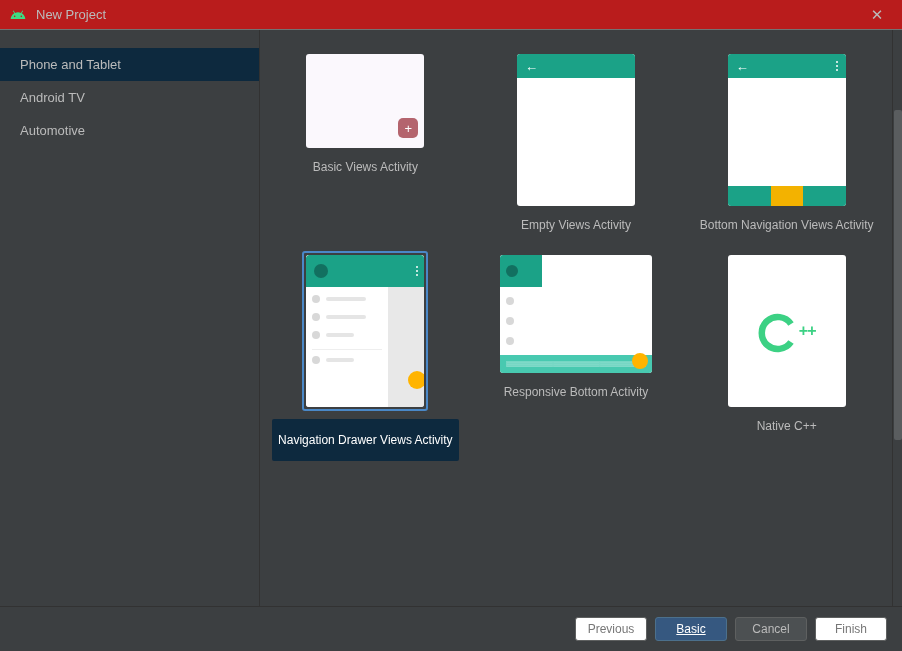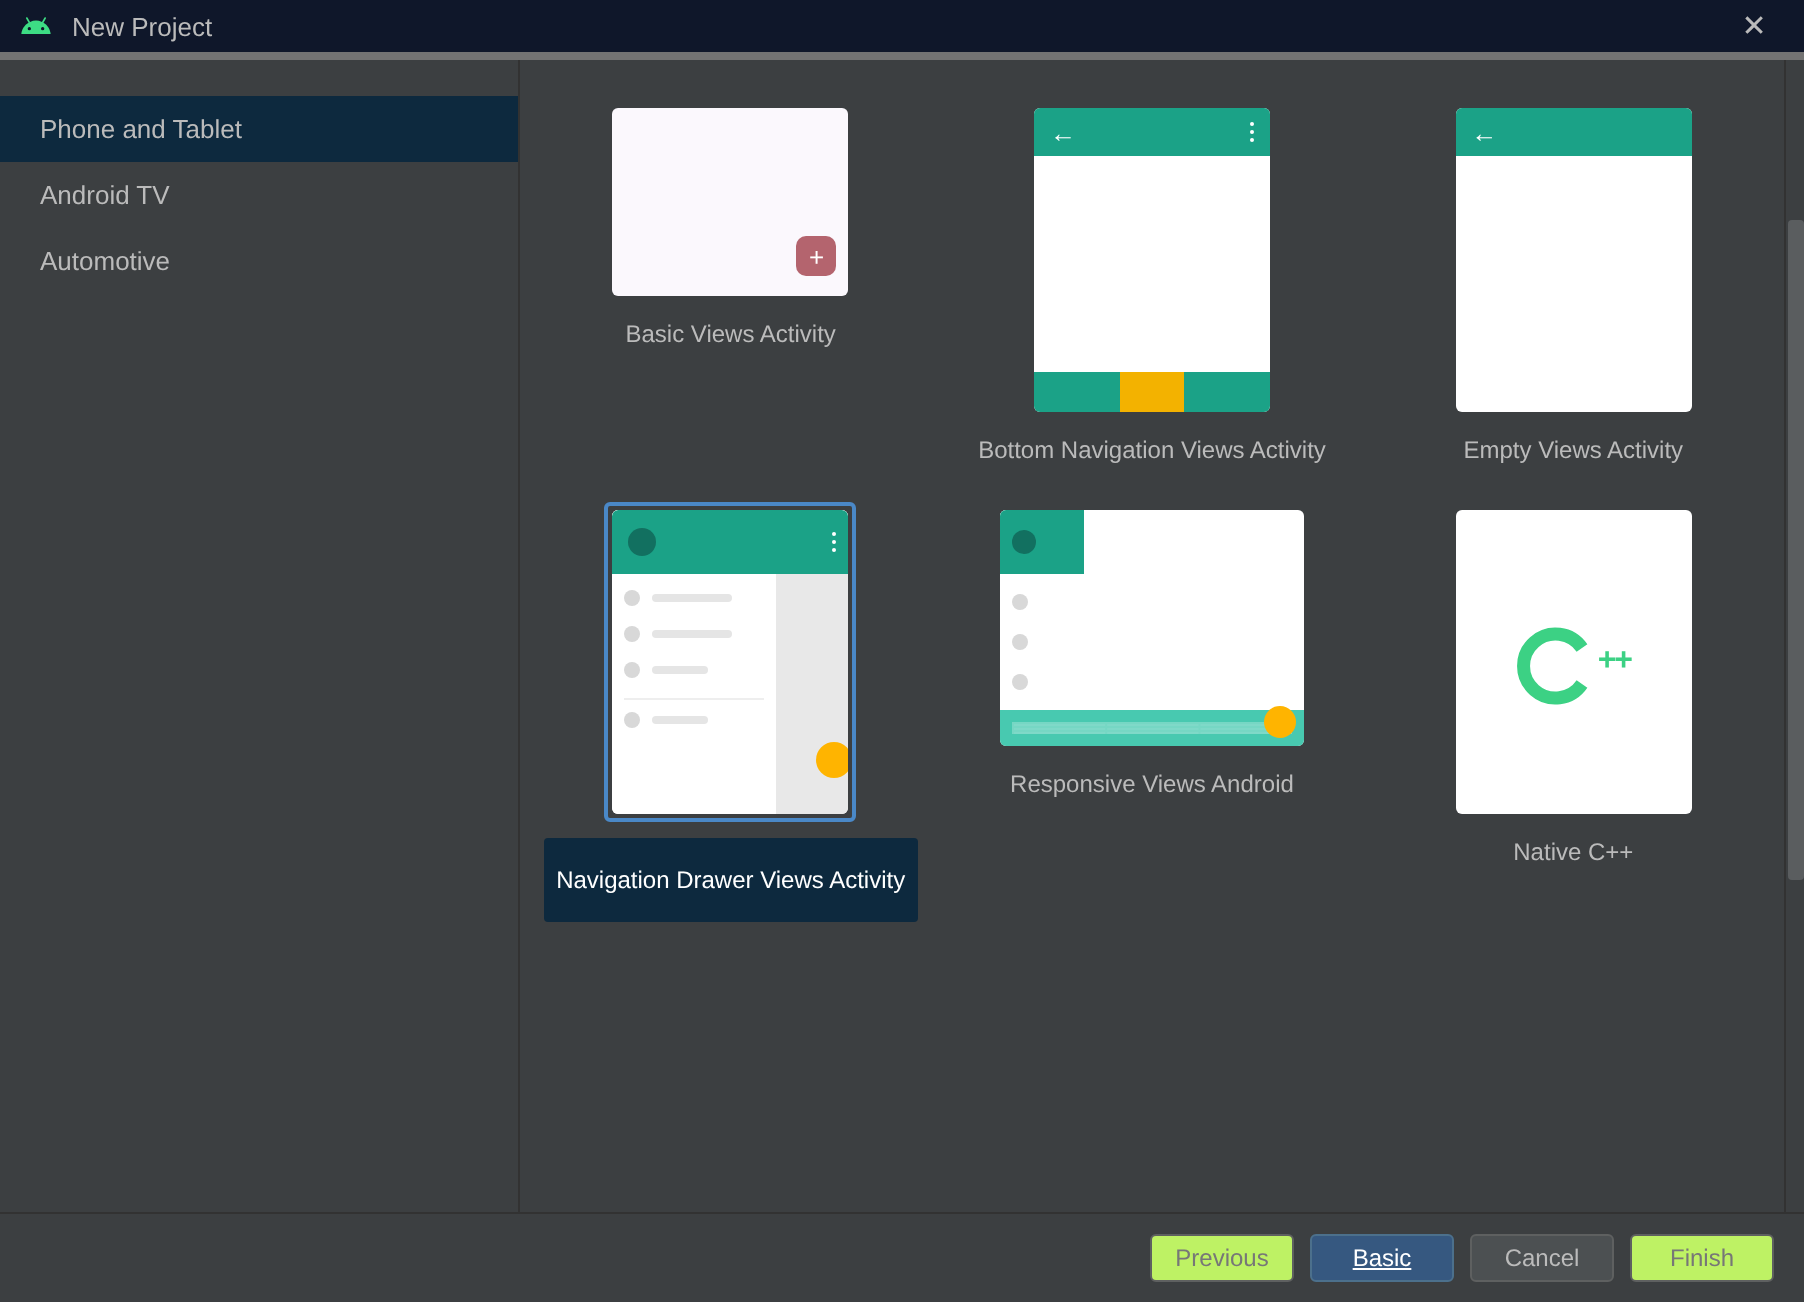--- a/index.html
+++ b/index.html
@@ -7,25 +7,25 @@
       width: 902px;
       height: 651px;
       background: #3c3f41;
       font-family: -apple-system, "Segoe UI", sans-serif;
       font-size: 13px;
       color: #bbbbbb;
       overflow: hidden;
     }
     .titlebar {
       height: 30px;
-      background: #0f172a;
+      background: #b91c1c;
       display: flex;
       align-items: center;
       padding: 0 10px;
-      border-bottom: 4px solid #737373;
+      border-bottom: 1px solid #737373;
     }
     .android-logo {
       width: 16px;
       height: 16px;
       margin-right: 10px;
       display: flex;
       align-items: center;
       justify-content: center;
     }
     .android-logo svg { width: 16px; height: 16px; }
@@ -140,21 +140,21 @@
       background: #4c5052;
       border: 1px solid #5e6060;
       color: #bbbbbb;
       border-radius: 3px;
       font-size: 12px;
       display: flex;
       align-items: center;
       justify-content: center;
       cursor: pointer;
     }
-    .btn.disabled { color: #777; background: #bef264; }
+    .btn.disabled { color: #777; background: #ffffff; }
     .btn.primary {
       background: #365880;
       border-color: #4c708c;
       color: #fff;
     }
     .btn.primary .u { text-decoration: underline; }
     
     .dashed-box {
       border: 3px dashed #c8c8c8;
       border-radius: 6px;
@@ -271,46 +271,46 @@
         </div>
           </div>
         <div class="label">Basic Views Activity</div>
       </div>
 
       <div class="template-card">
         <div class="thumb-wrap">
             <div class="thumb">
           <div class="appbar">
             <span class="back"></span>
+            <span></span>
+          </div>
+        </div>
+          </div>
+        <div class="label">Empty Views Activity</div>
+      </div>
+
+      <div class="template-card">
+        <div class="thumb-wrap">
+            <div class="thumb">
+          <div class="appbar">
+            <span class="back"></span>
             <span class="more">
                   <span></span>
                   <span></span>
                   <span></span>
                 </span>
           </div>
           <div class="bottom-nav">
             <div class="seg"></div>
                 <div class="seg active"></div>
                 <div class="seg"></div>
           </div>
         </div>
           </div>
         <div class="label">Bottom Navigation Views Activity</div>
-      </div>
-
-      <div class="template-card">
-        <div class="thumb-wrap">
-            <div class="thumb">
-          <div class="appbar">
-            <span class="back"></span>
-            <span></span>
-          </div>
-        </div>
-          </div>
-        <div class="label">Empty Views Activity</div>
       </div>
 
       <div class="template-card selected">
         <div class="thumb-wrap">
             <div class="thumb drawer-thumb">
           <div class="left">
             <div class="hdr">
                   <div class="circ"></div>
                 </div>
             <div class="items">
@@ -366,21 +366,21 @@
           <div class="grid">
             <svg class="arrow" viewBox="0 0 100 100">
               <line x1="8" y1="92" x2="92" y2="8" stroke="#fff" stroke-width="3"></line>
               <polyline points="78,8 92,8 92,22" fill="none" stroke="#fff" stroke-width="3"></polyline>
               <polyline points="8,78 8,92 22,92" fill="none" stroke="#fff" stroke-width="3"></polyline>
             </svg>
             <div class="fab"></div>
           </div>
         </div>
           </div>
-        <div class="label">Responsive Views Android</div>
+        <div class="label">Responsive Bottom Activity</div>
       </div>
 
 
       <div class="template-card">
         <div class="thumb-wrap">
             <div class="thumb" style="display:flex;">
           <div class="cpp-logo">
             <svg width="44" height="44" viewBox="0 0 44 44">
                   <path d="M33 15 A16 16 0 1 0 33 33" fill="none" stroke="#3cd184" stroke-width="6.5"></path>
                 </svg>

